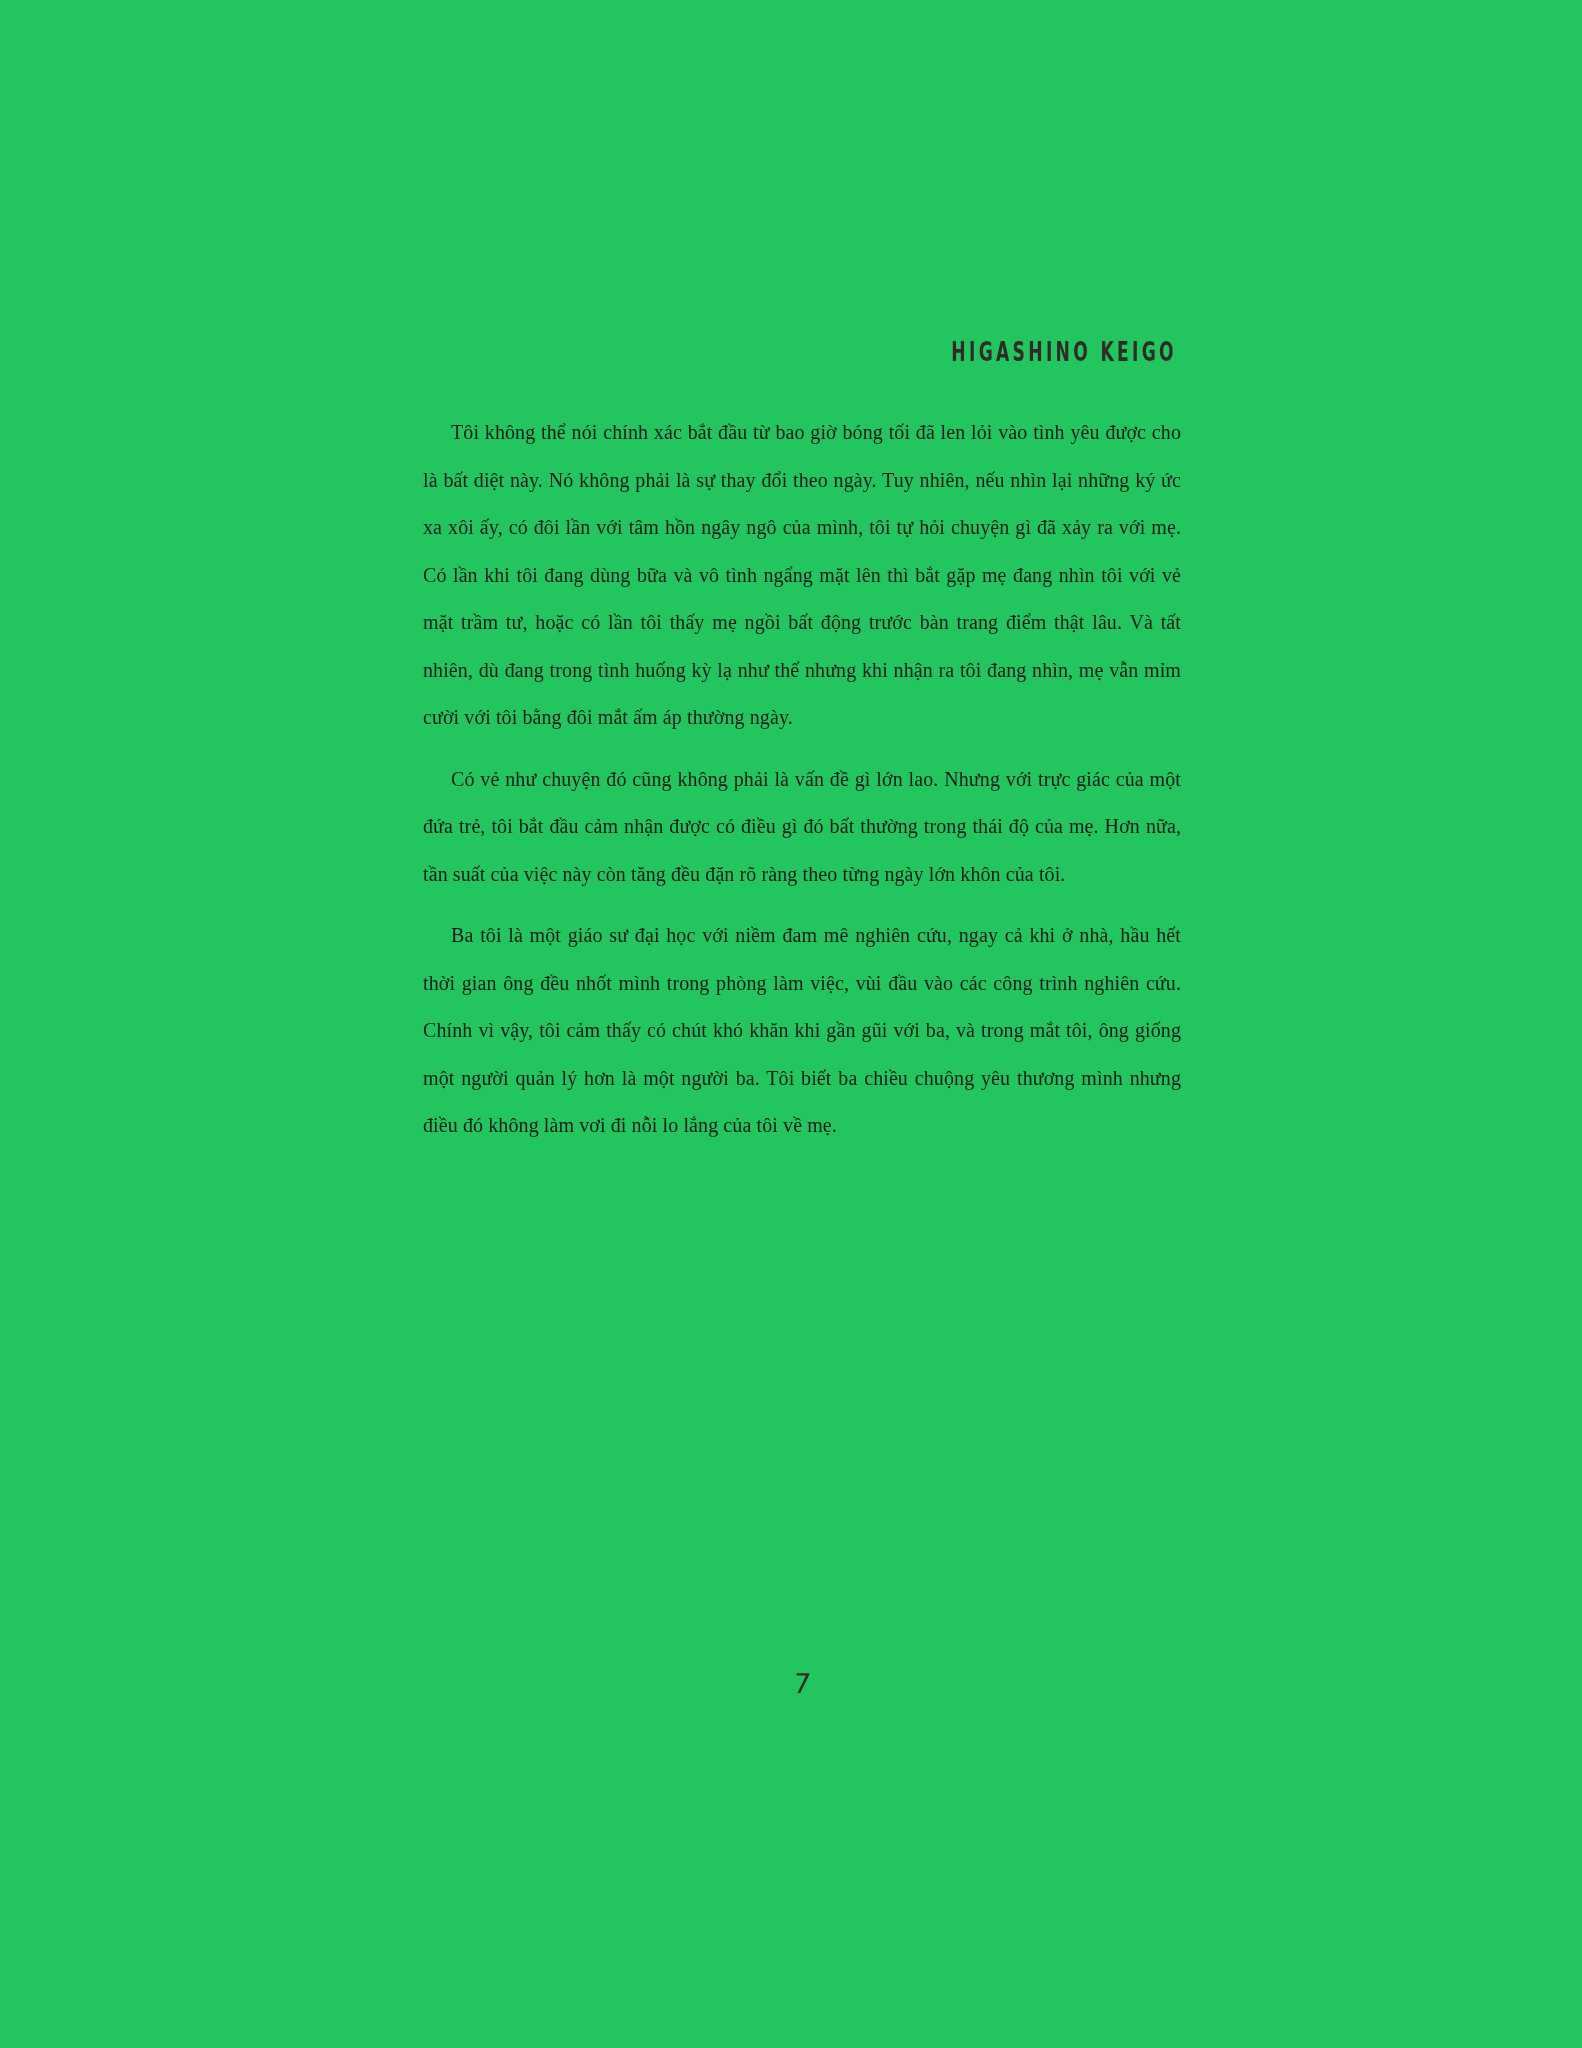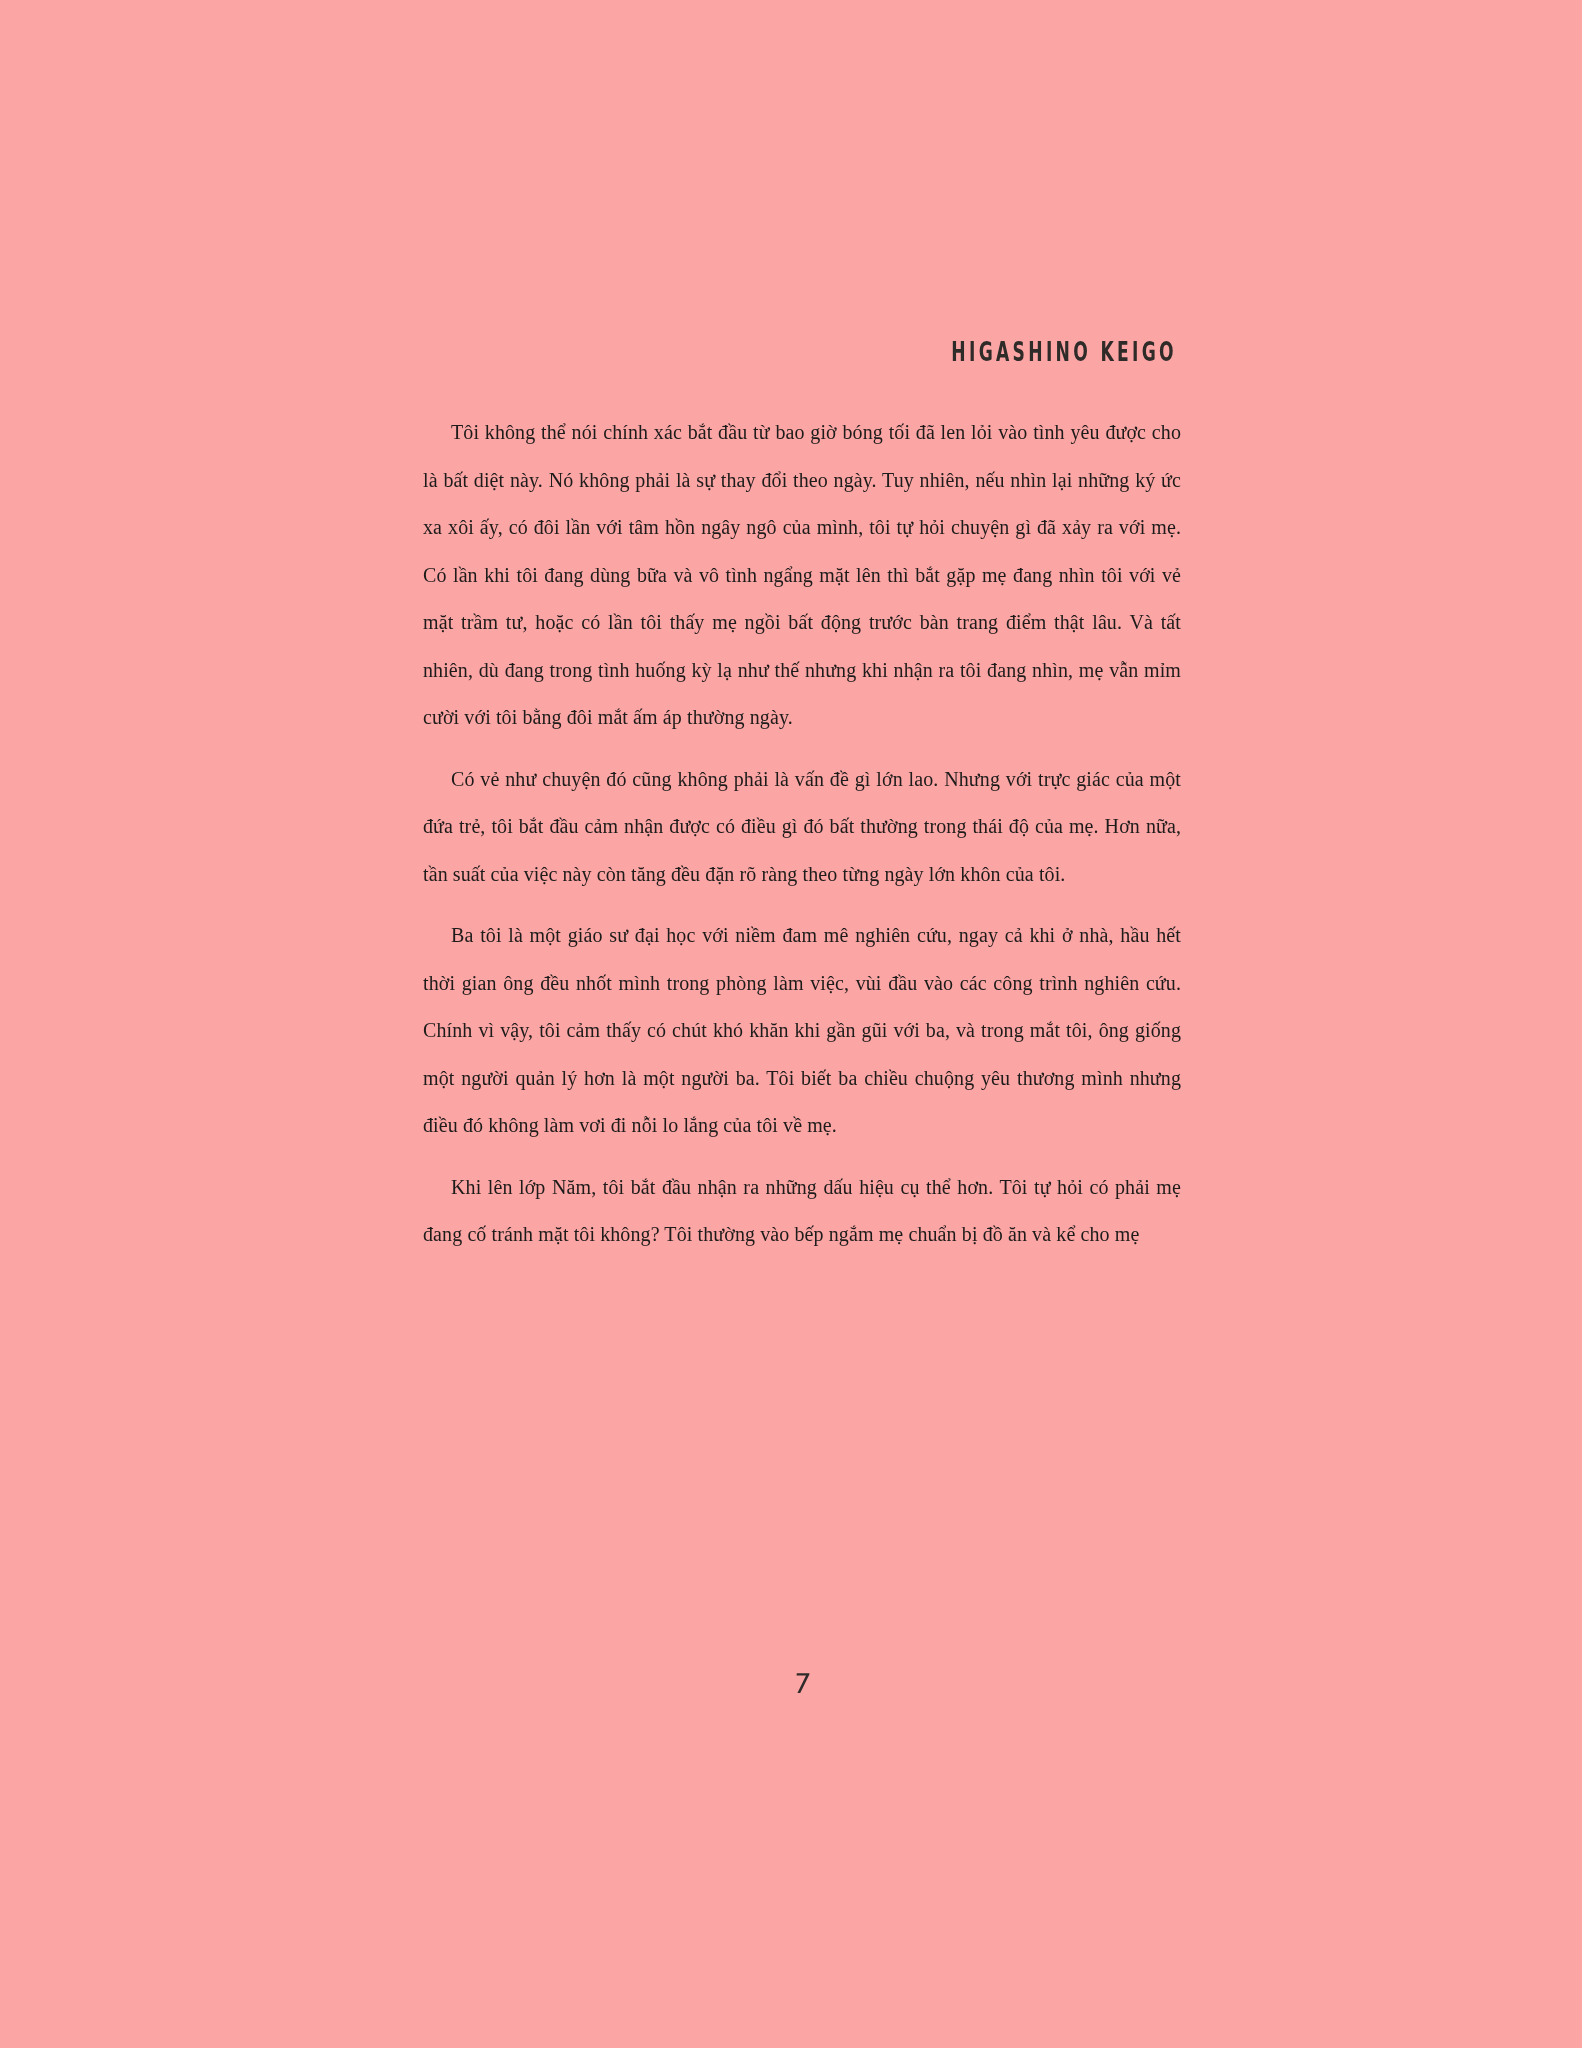--- a/index.html
+++ b/index.html
@@ -4,21 +4,21 @@
 <style>
   html, body {
     margin: 0;
     padding: 0;
     background: #ffffff;
   }
   .page {
     position: relative;
     width: 1582px;
     height: 2048px;
-    background: #fca5a5;
+    background: #22c55e;
     overflow: hidden;
     font-family: "Liberation Serif", serif;
   }
   .running-head {
     position: absolute;
     top: 337px;
     right: 405px;
     font-family: "DejaVu Sans", sans-serif;
     font-size: 26px;
     font-weight: 600;
@@ -60,18 +60,17 @@
 <body>
 
 <div class="page">
 
   <div class="running-head">HIGASHINO KEIGO</div>
 
   <div class="text-block">
     <p>Tôi không thể nói chính xác bắt đầu từ bao giờ bóng tối đã len lỏi vào tình yêu được cho là bất diệt này. Nó không phải là sự thay đổi theo ngày. Tuy nhiên, nếu nhìn lại những ký ức xa xôi ấy, có đôi lần với tâm hồn ngây ngô của mình, tôi tự hỏi chuyện gì đã xảy ra với mẹ. Có lần khi tôi đang dùng bữa và vô tình ngẩng mặt lên thì bắt gặp mẹ đang nhìn tôi với vẻ mặt trầm tư, hoặc có lần tôi thấy mẹ ngồi bất động trước bàn trang điểm thật lâu. Và tất nhiên, dù đang trong tình huống kỳ lạ như thế nhưng khi nhận ra tôi đang nhìn, mẹ vẫn mỉm cười với tôi bằng đôi mắt ấm áp thường ngày.</p>
     <p>Có vẻ như chuyện đó cũng không phải là vấn đề gì lớn lao. Nhưng với trực giác của một đứa trẻ, tôi bắt đầu cảm nhận được có điều gì đó bất thường trong thái độ của mẹ. Hơn nữa, tần suất của việc này còn tăng đều đặn rõ ràng theo từng ngày lớn khôn của tôi.</p>
     <p>Ba tôi là một giáo sư đại học với niềm đam mê nghiên cứu, ngay cả khi ở nhà, hầu hết thời gian ông đều nhốt mình trong phòng làm việc, vùi đầu vào các công trình nghiên cứu. Chính vì vậy, tôi cảm thấy có chút khó khăn khi gần gũi với ba, và trong mắt tôi, ông giống một người quản lý hơn là một người ba. Tôi biết ba chiều chuộng yêu thương mình nhưng điều đó không làm vơi đi nỗi lo lắng của tôi về mẹ.</p>
-    <p>Khi lên lớp Năm, tôi bắt đầu nhận ra những dấu hiệu cụ thể hơn. Tôi tự hỏi có phải mẹ đang cố tránh mặt tôi không? Tôi thường vào bếp ngắm mẹ chuẩn bị đồ ăn và kể cho mẹ</p>
   </div>
 
   <div class="folio">7</div>
 
 </div>
 
 </body></html>

